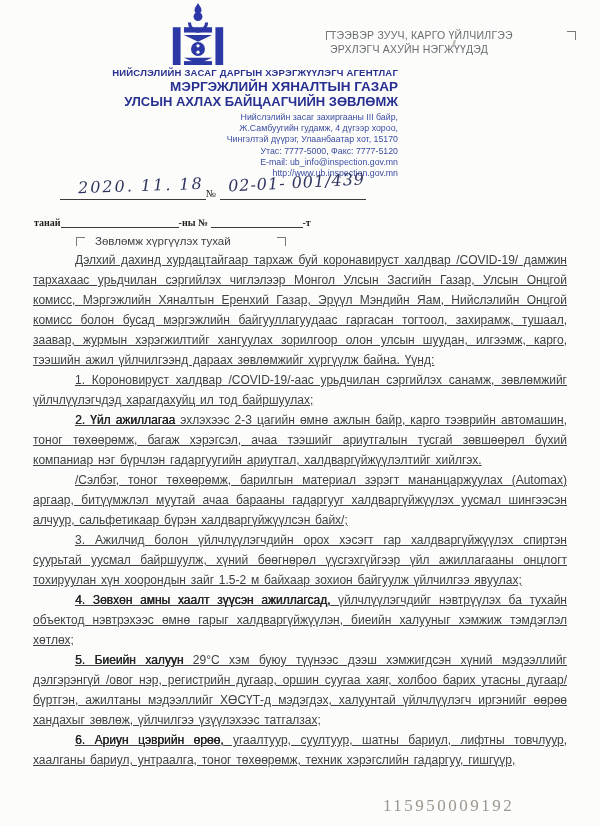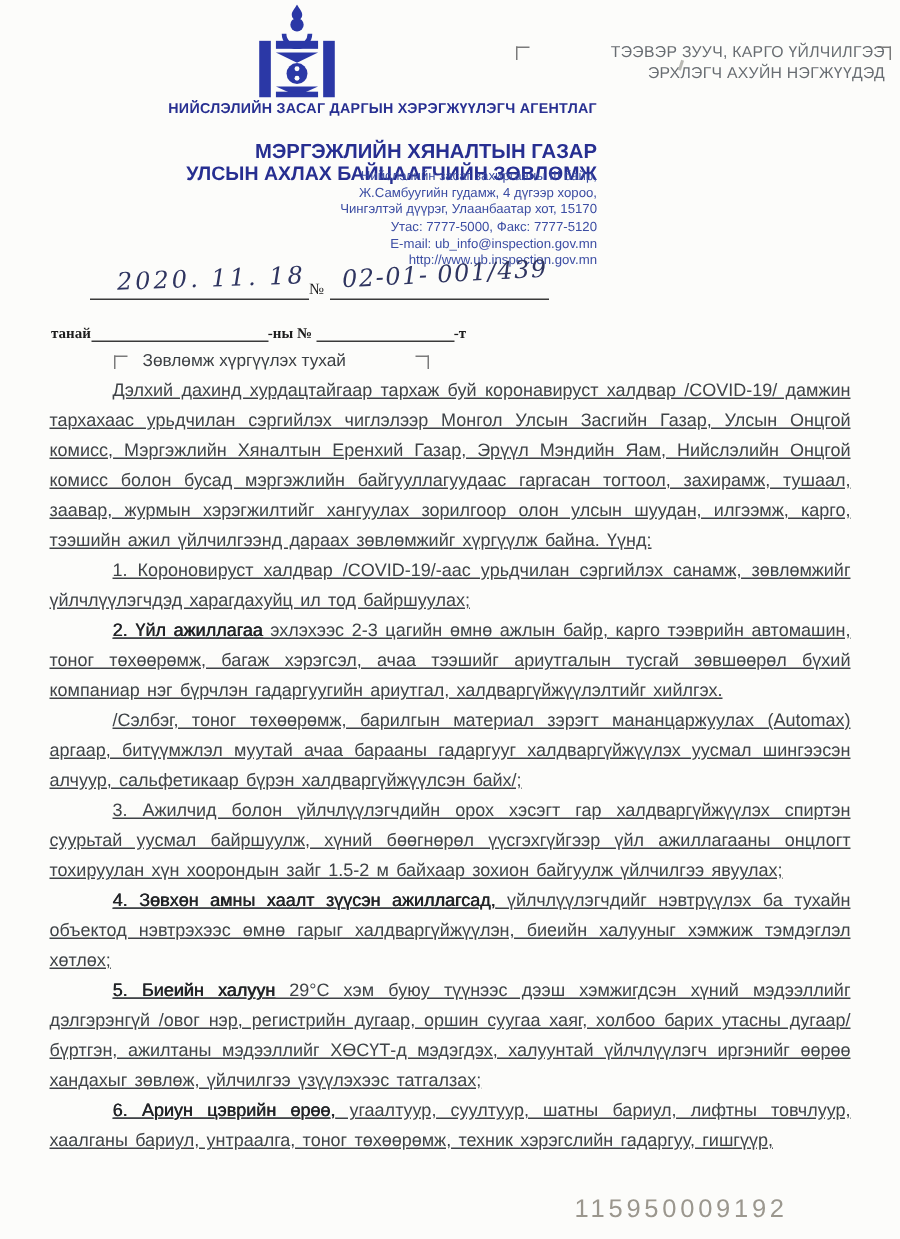--- a/index.html
+++ b/index.html
@@ -8,26 +8,26 @@
     width:600px;height:826px;
     margin:0 auto;
     background:#fcfcfa;
     overflow:hidden;
     font-family:"Liberation Sans",sans-serif;
   }
   
   .emblem{position:absolute;left:172px;top:3px;width:52px;height:62px;}
   .org{position:absolute;top:66px;left:6px;width:392px;text-align:right;color:#272f91;}
   .org-parent{font-size:9.5px;font-weight:bold;letter-spacing:.2px;line-height:13px;}
-  .org-name{font-size:13.5px;font-weight:bold;line-height:15px;margin-top:14px;}
+  .org-name{font-size:13.5px;font-weight:bold;line-height:15px;}
   .org-title{font-size:13px;font-weight:bold;line-height:15px;}
   .address{position:absolute;top:112px;left:6px;width:392px;text-align:right;
            font-size:8.8px;line-height:11.2px;color:#3c4da3;}
   
-  .recipient{position:absolute;top:29px;left:348px;width:242px;text-align:right;
+  .recipient{position:absolute;top:29px;left:330px;width:242px;text-align:left;
              font-size:10.5px;line-height:13.5px;color:#686d72;letter-spacing:.2px;}
   .corner{display:inline-block;width:8px;height:8px;vertical-align:top;}
   .corner.l{border-left:1.2px solid #7a7a7a;border-top:1.2px solid #7a7a7a;}
   .corner.r{border-right:1.2px solid #7a7a7a;border-top:1.2px solid #7a7a7a;}
   .recipient .corner.l{position:absolute;left:-4px;top:2px;}
   .recipient .corner.r{position:absolute;right:-4px;top:2px;}
   
   .ref{position:absolute;top:176px;left:34px;width:345px;font-family:"Liberation Serif",serif;color:#1d1d1d;}
   .ref-row1{position:relative;height:27px;}
   .uline{border-bottom:1px solid #3a3a3a;position:absolute;}
@@ -44,21 +44,21 @@
   .subject-wrap{position:absolute;top:235px;left:76px;width:210px;font-size:11.5px;color:#3b3f43;}
   .subject-wrap .corner.l{position:absolute;left:0;top:2px;}
   .subject-wrap .corner.r{position:absolute;right:0;top:2px;}
   .subject-text{position:absolute;left:19px;top:0;white-space:nowrap;}
   
   .body-block{position:absolute;top:250px;left:33px;width:534px;}
   .para{margin:0;text-align:justify;text-indent:42px;font-size:12px;line-height:20px;
         color:#3f4347;word-spacing:1.5px;text-decoration:underline;}
   .seg-dark{color:#222427;text-shadow:.4px 0 0 #222427;margin-top:16px;}
   
-  .stamp{position:absolute;top:796px;left:383px;font-family:Liberation Sans, sans-serif;
+  .stamp{position:absolute;top:796px;left:383px;font-family:Liberation Serif, serif;
          font-size:17px;letter-spacing:2.5px;color:#9b978e;}
   
   .artifact-tick{position:absolute;left:453px;top:40px;width:2px;height:7px;background:#b9b9b4;transform:rotate(18deg);}
 </style>
 </head>
 <body>
 
 <div class="page">
 
   <div class="emblem">

